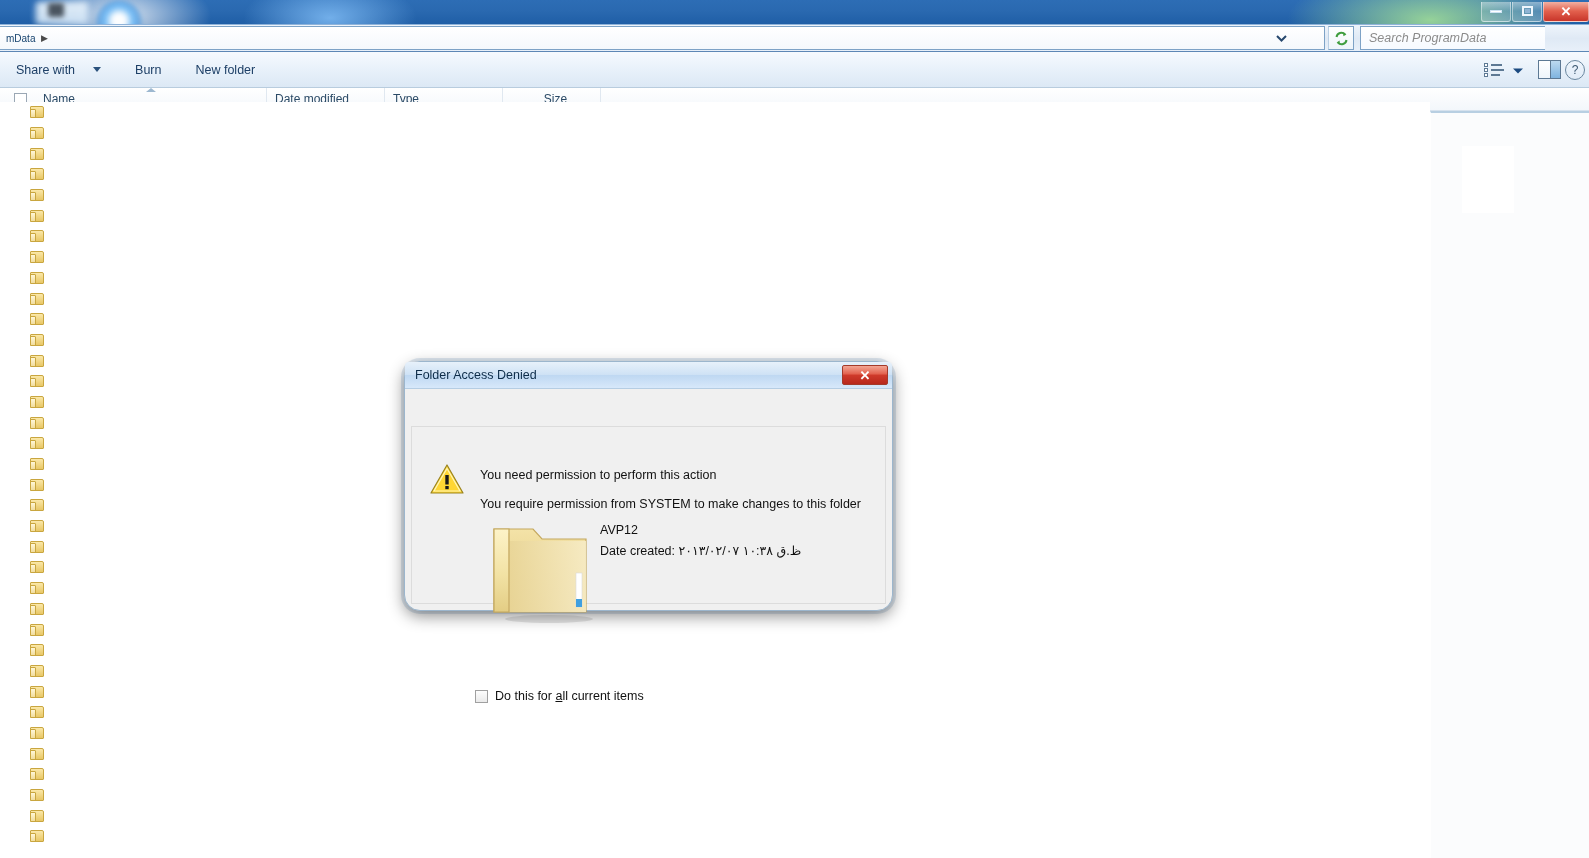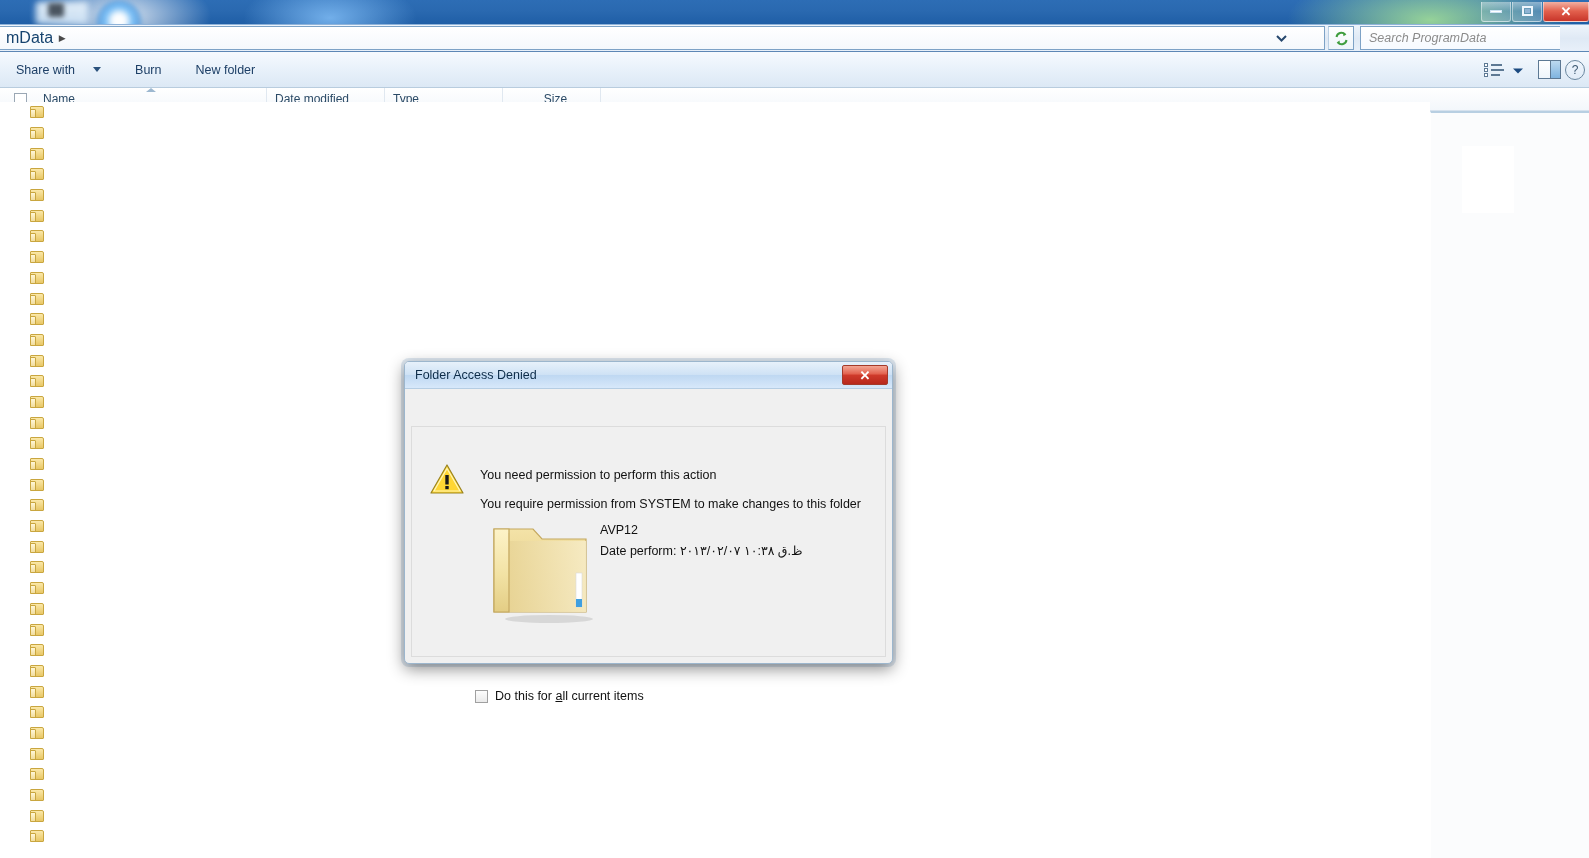--- a/index.html
+++ b/index.html
@@ -66,37 +66,37 @@
     border-bottom: 1px solid #5d87b5;
     display: flex; align-items: center;
   }
   .addrbox {
     position: absolute; left: 0; top: 26px; width: 1325px; height: 24px;
     background: linear-gradient(180deg,#ffffff,#f4f8fc);
     border: 1px solid #7da2c6; border-left: none;
     display: flex; align-items: center; padding-left: 0px;
   }
   .crumb {
-    font-size: 16px; color: #16436e; padding: 0 2px 0 0; white-space: nowrap;
+    font-size: 10px; color: #16436e; padding: 0 2px 0 0; white-space: nowrap;
   }
   .crumb-sep {
     width: 14px; text-align: center; color:#4a4a4a; font-size: 9px;
   }
   .addr-drop {
     position: absolute; right: 32px; top: 0; width: 22px; height: 22px;
     display:flex; align-items:center; justify-content:center;
   }
   .addr-refresh {
     position: absolute; left: 1328px; top: 26px; width: 26px; height: 24px;
     border: 1px solid #7da2c6; border-left: 1px solid #b9cfe4;
     background: linear-gradient(180deg,#ffffff,#eef4fa);
     display:flex; align-items:center; justify-content:center;
   }
   .searchbox {
-    position: absolute; left: 1360px; top: 26px; width: 200px; height: 24px;
+    position: absolute; left: 1360px; top: 26px; width: 185px; height: 24px;
     background: linear-gradient(180deg,#ffffff,#f6faff);
     border: 1px solid #7da2c6; border-right: none;
     display:flex; align-items:center; padding-left: 8px;
   }
   .searchbox span {
     font-style: italic; font-size: 12.5px; color: #8b8b8b;
   }
 
   
   .cmdbar {
@@ -182,24 +182,24 @@
     background: #fbfcfd; border-left: 1px solid #ffffff;
     border-top: 2px solid #b8cfe2;
   }
   .preview .sheet {
     position: absolute; left: 31px; top: 33px; width: 52px; height: 67px; background: #ffffff;
     box-shadow: 0 0 0 0 transparent;
   }
 
   
   .dlg {
-    position: absolute; left: 404px; top: 361px; width: 489px; height: 303px;
+    position: absolute; left: 404px; top: 361px; width: 489px; height: 250px;
     background: #f0f0f0;
     border: 1px solid #9cb6cd;
-    border-radius: 5px;
+    border-radius: 16px;
     box-shadow: 0 5px 16px rgba(0,0,0,0.45), 0 0 0 3px rgba(185,205,225,0.45);
   }
   .dlg-tb {
     height: 27px; border-radius: 4px 4px 0 0;
     background: linear-gradient(180deg,#e7f1fb 0%,#cfe2f5 48%,#bfd8f2 52%,#d7e8fa 100%);
     border-bottom: 1px solid #b5cde3;
     display: flex; align-items: center; padding-left: 10px;
     position: relative;
   }
   .dlg-title { font-size: 12.5px; color: #0d2c49; }
@@ -840,21 +840,21 @@
           <path d="M9 14 L24 14 L24 97 L9 97 Z" fill="url(#gFront)" stroke="#c4a85f" stroke-width="1.2"></path>
           <rect x="91" y="58" width="6" height="34" fill="#ffffff" stroke="#d9d9d9" stroke-width="0.6"></rect>
           <rect x="91" y="84" width="6" height="8" fill="#3f9fe0"></rect>
           <path d="M24 18 L24 95" stroke="#d4bb78" stroke-width="1" fill="none"></path>
         </svg>
       </div>
 
       <div class="dlg-info">
         <div>AVP12</div>
         <div>
-          <span>Date perform:</span>
+          <span>Date created:</span>
           <span>۲۰۱۳/۰۲/۰۷ ظ.ق ۱۰:۳۸</span>
         </div>
       </div>
 
 
       <div class="chkrow">
         <span class="chk"></span>
         <span id="chklabel">Do this for <u>a</u>ll current items</span>
       </div>
 

